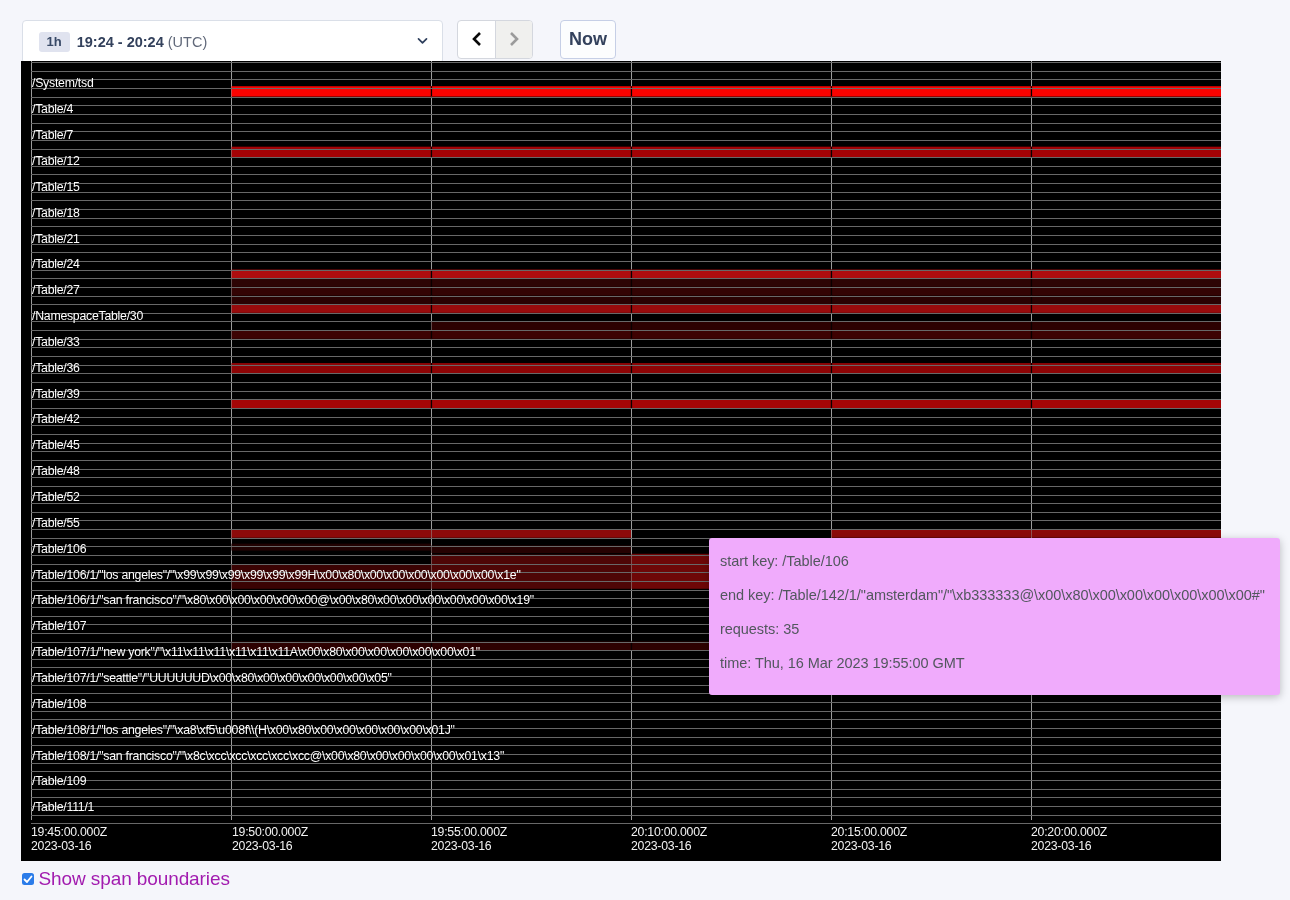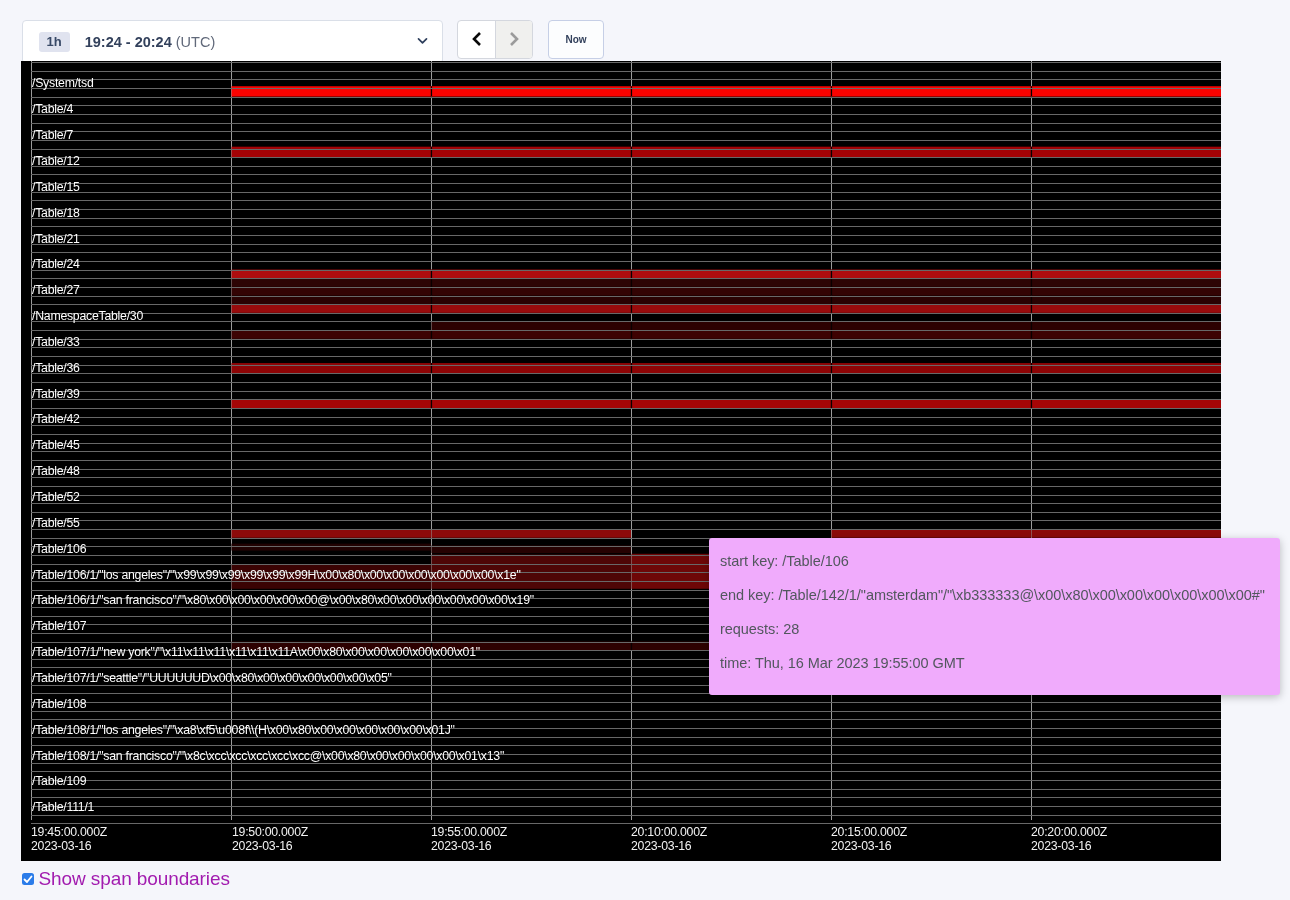--- a/index.html
+++ b/index.html
@@ -1,24 +1,24 @@
 <!DOCTYPE html>
 <html><head><meta charset="utf-8"><style>
 *{margin:0;padding:0;box-sizing:border-box}
 body{width:1290px;height:900px;background:#f5f6fb;font-family:"Liberation Sans",sans-serif;position:relative;overflow:hidden}
 .abs{position:absolute}
 .selector{left:21.5px;top:19.5px;width:421px;height:44px;background:#fff;border:1px solid #dadfe8;border-radius:4px;display:flex;align-items:center}
 .badge{margin-left:16px;background:#e0e3ef;border-radius:3px;color:#394a67;font-weight:bold;font-size:13px;padding:2px 8px 3px}
-.trange{margin-left:15px;font-size:14.5px;color:#33415c;font-weight:bold}
+.trange{margin-left:7px;font-size:14.5px;color:#33415c;font-weight:bold}
 .trange span{font-weight:normal;color:#61697a}
 .chev{position:absolute;right:14px;top:16px}
 .btngroup{left:457px;top:20px;width:76px;height:38.5px;border:1px solid #d4d7de;border-radius:4px;display:flex;overflow:hidden;background:#fff}
 .bg-l,.bg-r{width:50%;display:flex;align-items:center;justify-content:center}
 .bg-r{background:#f0f0ee;border-left:1px solid #d4d7de}
-.nowbtn{left:548px;top:20px;width:56px;height:38.5px;border:1px solid #c6cfe6;border-radius:4px;background:#fcfdfe;color:#33415c;font-weight:bold;font-size:10px;display:flex;align-items:center;justify-content:center}
+.nowbtn{left:560px;top:20px;width:56px;height:38.5px;border:1px solid #c6cfe6;border-radius:4px;background:#fcfdfe;color:#33415c;font-weight:bold;font-size:18px;display:flex;align-items:center;justify-content:center}
 .tooltip{left:709px;top:538px;width:571px;height:157px;background:#f0abfc;border-radius:3px;box-shadow:0 2px 8px rgba(0,0,0,.25);font-size:14.5px;color:#52575e;padding:5.5px 11px}
 .tooltip{letter-spacing:-0.05px}
 .tooltip div{height:34px;display:flex;align-items:center}
 .cbrow{left:21.5px;top:868px;display:flex;align-items:center}
 .cb{width:12px;height:12px;background:#2b7ce9;border-radius:2.5px;display:flex;align-items:center;justify-content:center}
 .cbl{margin-left:5px;font-size:19px;letter-spacing:-0.1px;color:#a21caf}
 </style></head><body>
 <div class="abs selector">
   <div class="badge">1h</div>
   <div class="trange">19:24 - 20:24 <span>(UTC)</span></div>
@@ -240,21 +240,21 @@
 <text x="610" y="775" font-size="12.3" letter-spacing="-0.25" fill="#f2f2f2">20:10:00.000Z</text>
 <text x="610" y="789" font-size="12.3" letter-spacing="-0.25" fill="#f2f2f2">2023-03-16</text>
 <text x="810" y="775" font-size="12.3" letter-spacing="-0.25" fill="#f2f2f2">20:15:00.000Z</text>
 <text x="810" y="789" font-size="12.3" letter-spacing="-0.25" fill="#f2f2f2">2023-03-16</text>
 <text x="1010" y="775" font-size="12.3" letter-spacing="-0.25" fill="#f2f2f2">20:20:00.000Z</text>
 <text x="1010" y="789" font-size="12.3" letter-spacing="-0.25" fill="#f2f2f2">2023-03-16</text>
 </svg>
 <div class="abs tooltip">
   <div>start key: /Table/106</div>
   <div>end key: /Table/142/1/"amsterdam"/"\xb333333@\x00\x80\x00\x00\x00\x00\x00\x00#"</div>
-  <div>requests: 28</div>
+  <div>requests: 35</div>
   <div>time: Thu, 16 Mar 2023 19:55:00 GMT</div>
 </div>
 <div class="abs cbrow">
   <div class="cb">
       <svg width="10" height="9" viewBox="0 0 10 9">
         <path d="M1.5 4.5 L4 7 L8.5 1.5" stroke="#fff" stroke-width="1.8" fill="none" stroke-linecap="round" stroke-linejoin="round"></path>
       </svg>
     </div>
   <div class="cbl">Show span boundaries</div>
 </div>

